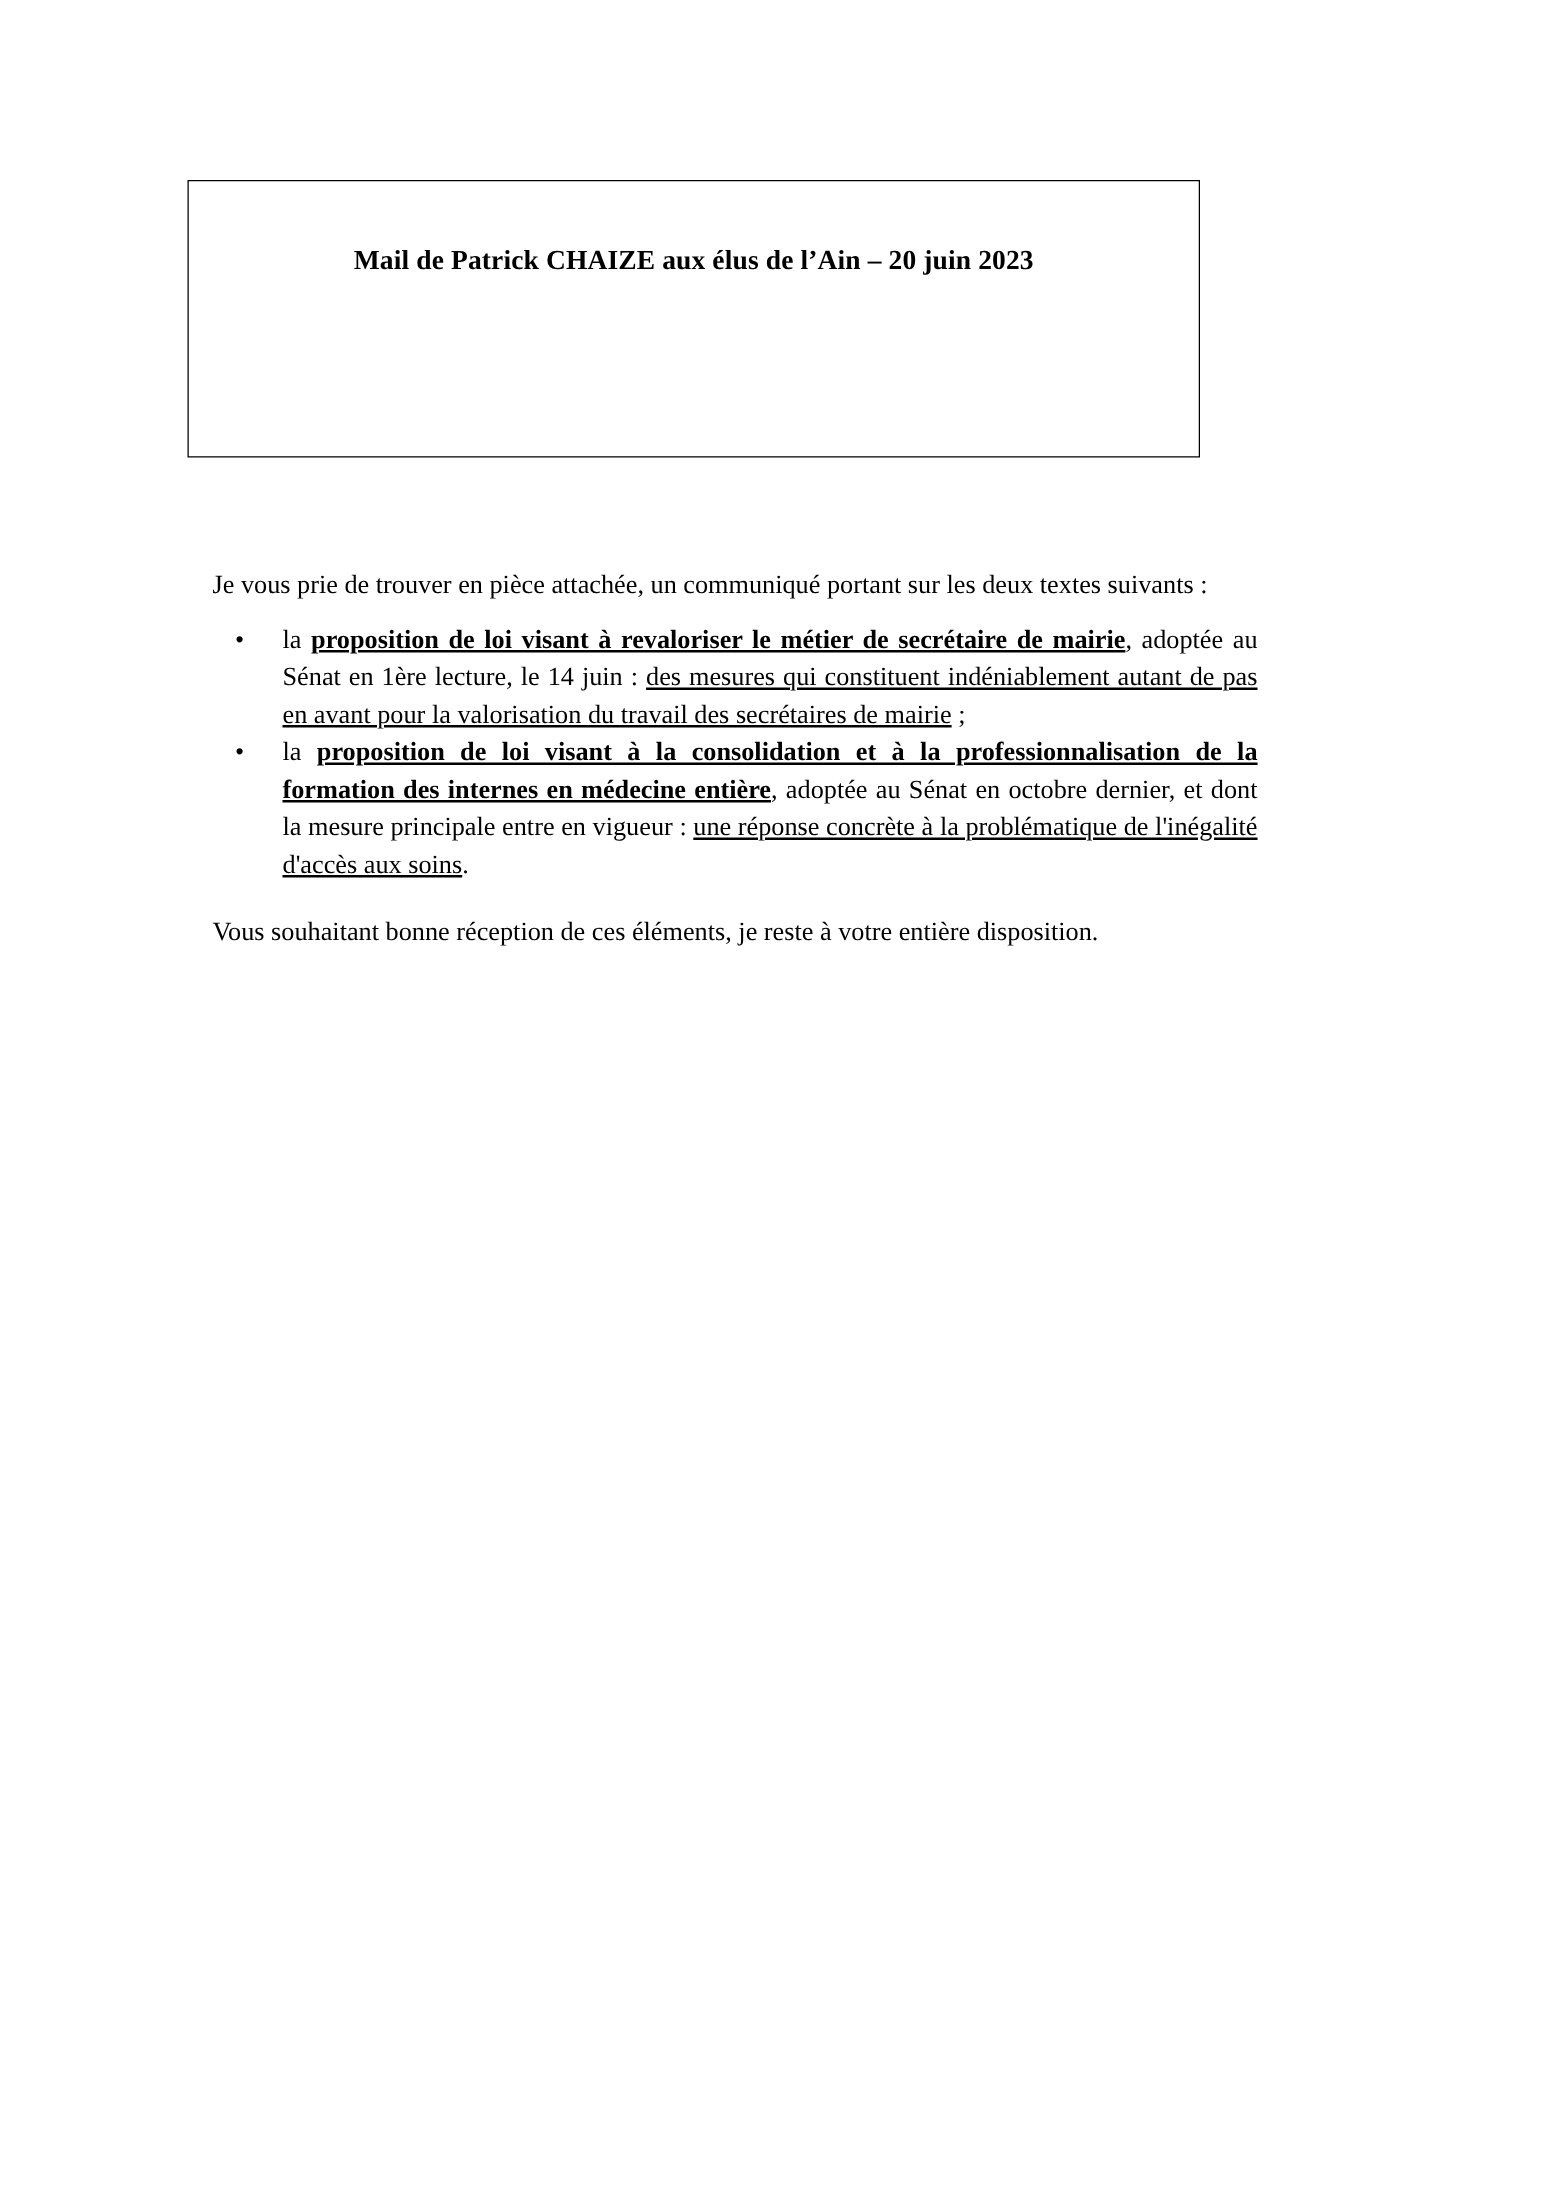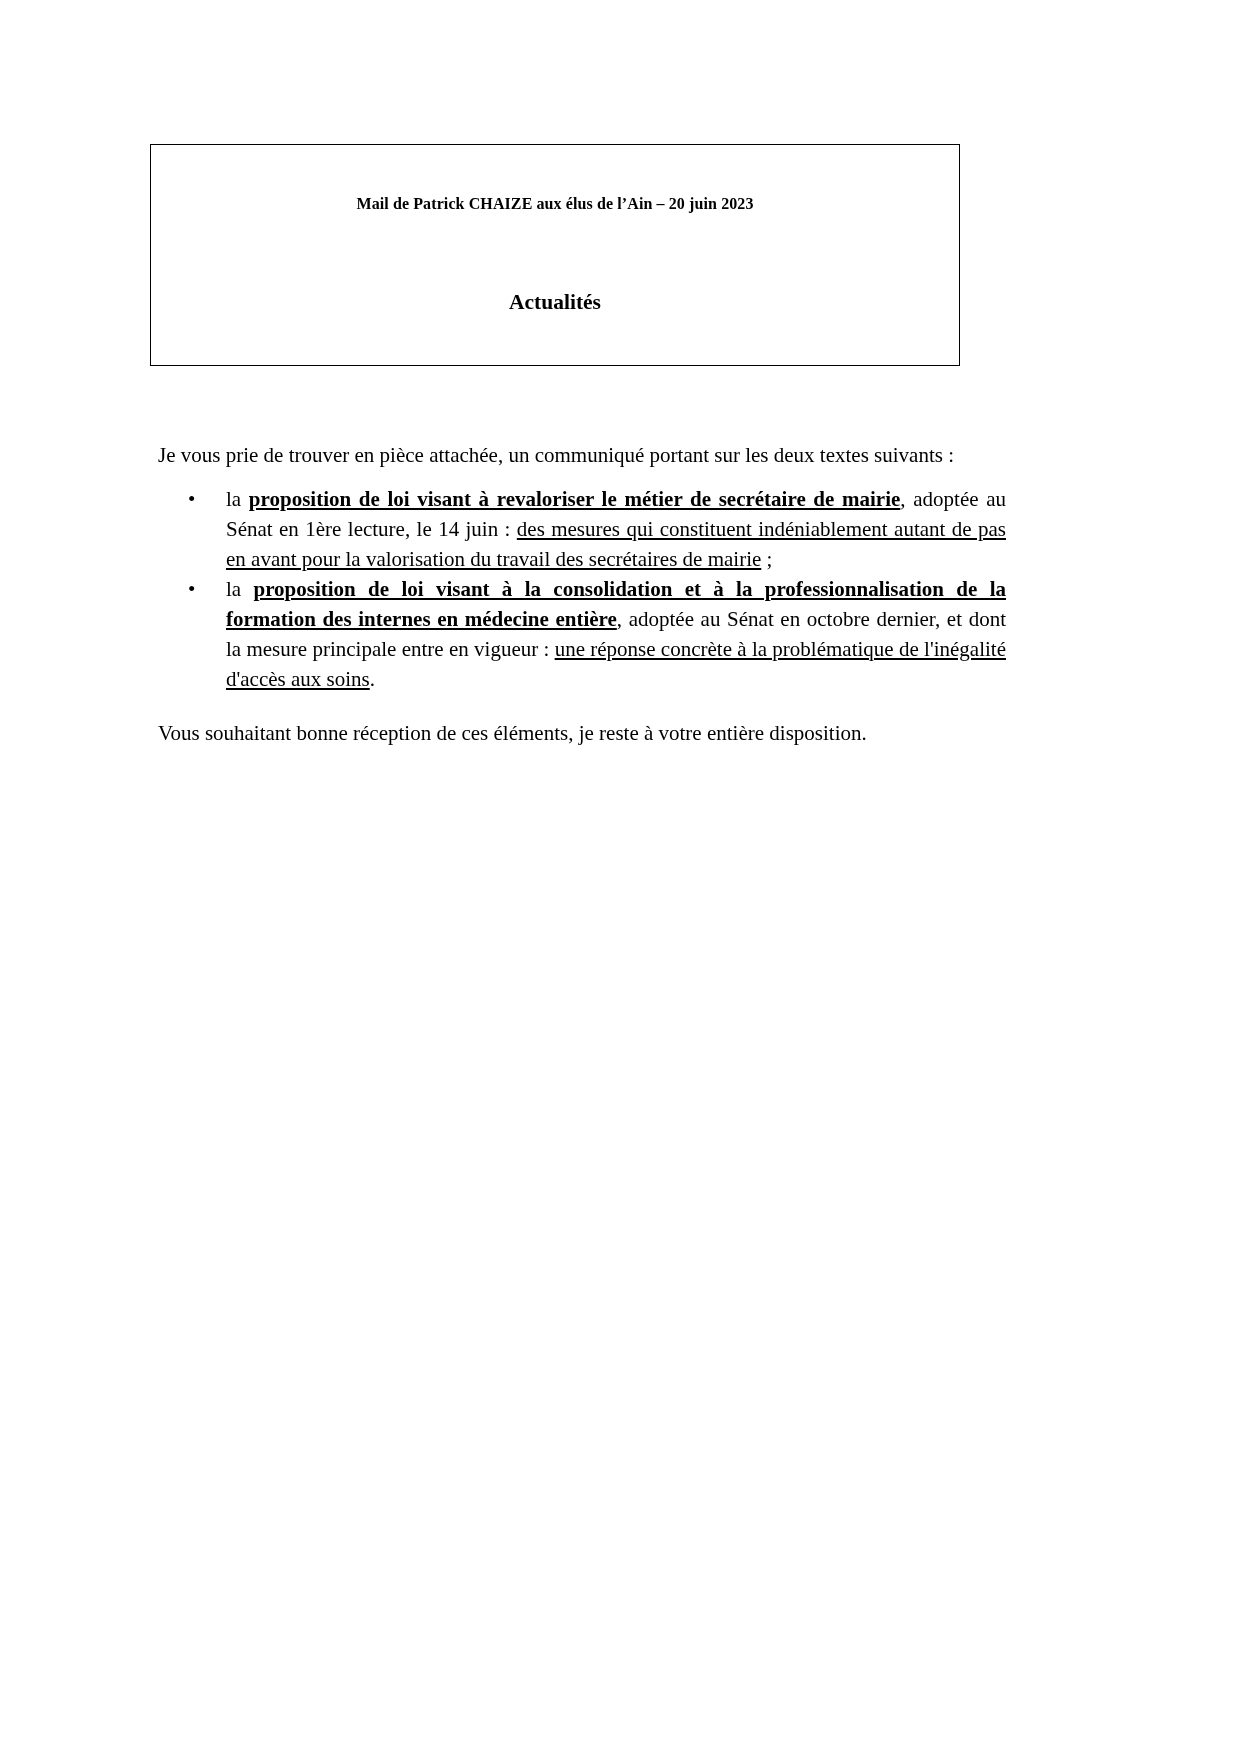--- a/index.html
+++ b/index.html
@@ -25,40 +25,40 @@
     border: 1.5px solid #000000;
     box-sizing: border-box;
   }
   .header-title {
     position: absolute;
     left: 0;
     right: 0;
     top: 50px;
     text-align: center;
     font-weight: bold;
-    font-size: 16px;
+    font-size: 22px;
     letter-spacing: 0.1px;
   }
   .header-subtitle {
     position: absolute;
     left: 0;
     right: 0;
     top: 145px;
     text-align: center;
     font-weight: bold;
     font-size: 21.5px;
   }
   .body-area {
     position: absolute;
     left: 158px;
     top: 440px;
     width: 848px;
   }
   p.intro, p.closing {
-    margin: 0;
+    margin: 12px;
     font-size: 21px;
     line-height: 30px;
     text-align: justify;
   }
   p.intro {
     margin-bottom: 14px;
   }
   ul.bullets {
     list-style: none;
     margin: 0;
@@ -93,21 +93,20 @@
   b { font-weight: bold; text-decoration: underline; }
   u { text-decoration: underline; text-underline-offset: 2px; }
 </style>
 </head>
 <body>
 
 <div class="page">
 
   <div class="header-box">
     <div class="header-title">Mail de Patrick CHAIZE aux élus de l’Ain – 20 juin 2023</div>
-    <div class="header-subtitle">Actualités</div>
   </div>
 
   <div class="body-area">
 
     <p class="intro">Je vous prie de trouver en pièce attachée, un communiqué portant sur les deux textes suivants :</p>
 
     <ul class="bullets">
 
       <li class="bullet-first">
         <span class="bullet-marker">•</span>

